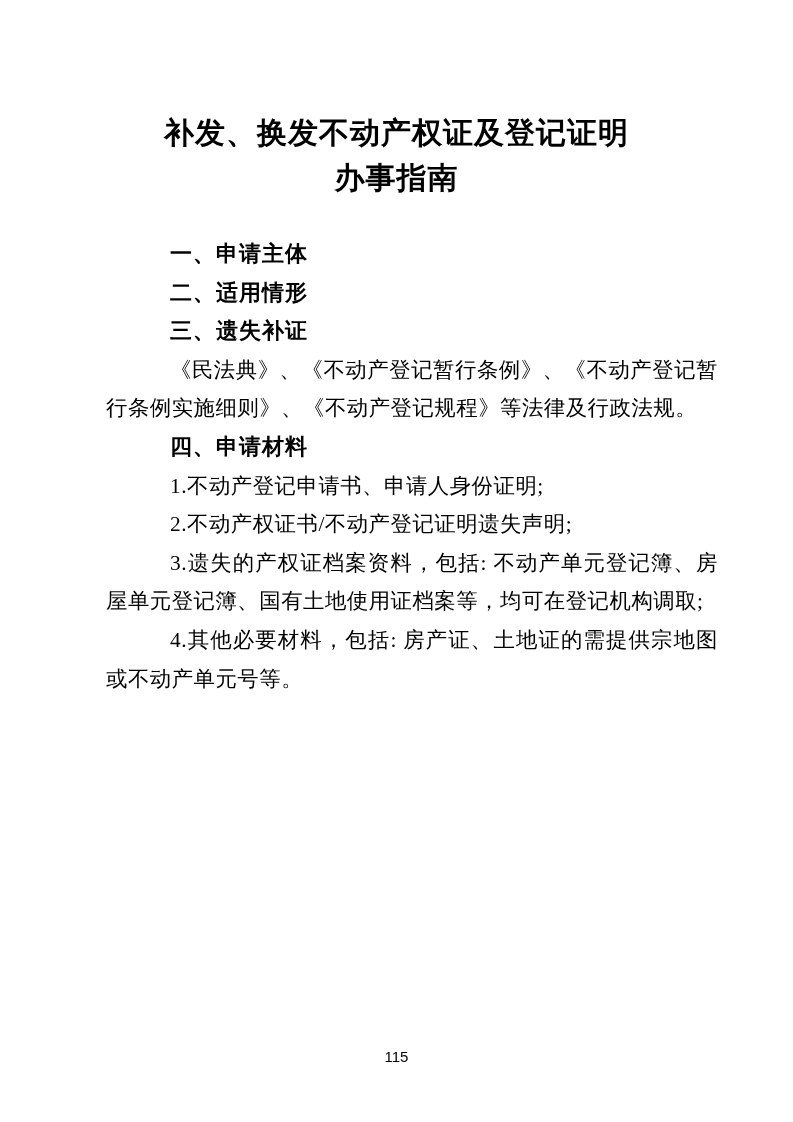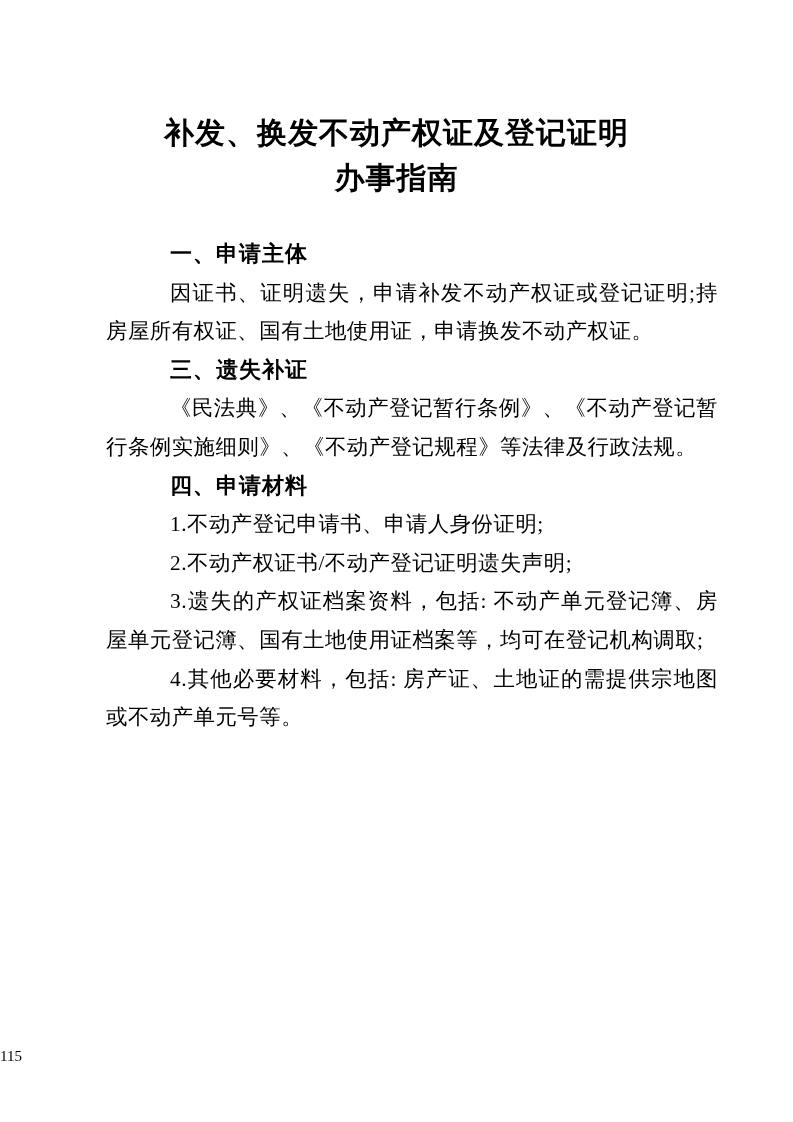--- a/index.html
+++ b/index.html
@@ -53,38 +53,38 @@
   .p {
     text-align: justify;
     text-indent: 64px;
     letter-spacing: 0.5px;
   }
   .footer {
     position: absolute;
     left: 0;
     right: 0;
     top: 1035px;
-    text-align: left;
+    text-align: center;
     font-size: 15px;
-    font-family: Liberation Serif, serif;
+    font-family: Liberation Sans, sans-serif;
   }
 </style>
 </head>
 <body>
 
 <div class="page">
 
   <div class="doc-title">
     <div>补发、换发不动产权证及登记证明</div>
     <div>办事指南</div>
   </div>
 
   <div class="content">
     <div class="line h">一、申请主体</div>
-    <div class="line p">因证书、证明遗失，申请补发不动产权证或登记证明;持房屋所有权证、国有土地使用证，申请换发不动产权证。</div>
+    <div class="line h">二、适用情形</div>
     <div class="line h">三、遗失补证</div>
     <div class="line p">《民法典》、《不动产登记暂行条例》、《不动产登记暂行条例实施细则》、《不动产登记规程》等法律及行政法规。</div>
     <div class="line h">四、申请材料</div>
     <div class="line p">1.不动产登记申请书、申请人身份证明;</div>
     <div class="line p">2.不动产权证书/不动产登记证明遗失声明;</div>
     <div class="line p">3.遗失的产权证档案资料，包括: 不动产单元登记簿、房屋单元登记簿、国有土地使用证档案等，均可在登记机构调取;</div>
     <div class="line p">4.其他必要材料，包括: 房产证、土地证的需提供宗地图或不动产单元号等。</div>
   </div>
 
   <div class="footer">115</div>

